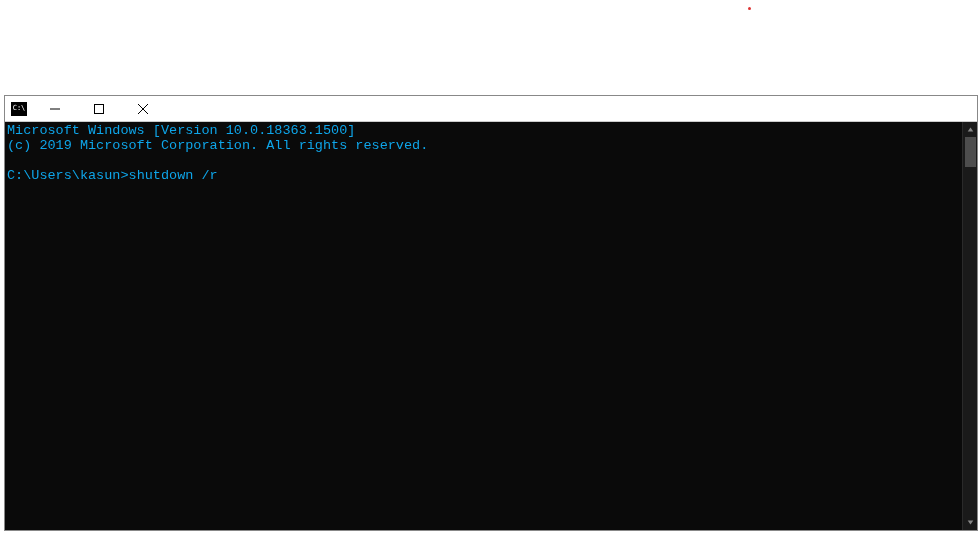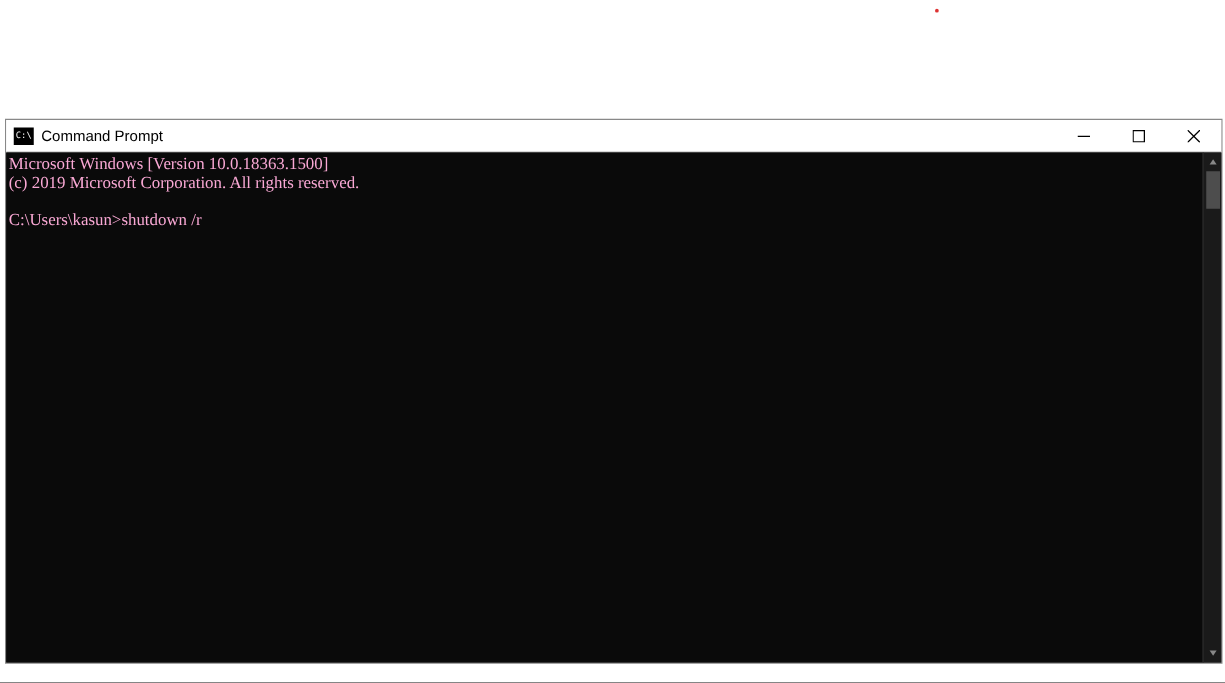--- a/index.html
+++ b/index.html
@@ -85,22 +85,22 @@
       stroke-width: 1;
     }
     .console-wrap {
       flex: 1;
       display: flex;
       background: #0a0a0a;
     }
     .console {
       flex: 1;
       background: #0a0a0a;
-      color: #f9a8d4;
-      font-family: Liberation Serif, serif;
+      color: #0ea5e9;
+      font-family: Liberation Mono, monospace;
       font-size: 13.5px;
       line-height: 1.1;
       padding: 2px 0 0 2px;
       white-space: pre;
       overflow: hidden;
     }
     .scrollbar {
       width: 15px;
       background: #1a1a1a;
       position: relative;
@@ -133,21 +133,20 @@
     }
   </style>
 </head>
 <body>
 
 <div class="red-dot"></div>
 
 <div class="window">
   <div class="titlebar">
     <span class="app-icon"></span>
-    <span class="title-text">Command Prompt</span>
     <div class="window-controls">
       <div class="win-btn">
         <svg viewBox="0 0 10 10">
             <line x1="0" y1="5" x2="10" y2="5"></line>
           </svg>
       </div>
       <div class="win-btn">
         <svg viewBox="0 0 10 10">
             <rect x="0.5" y="0.5" width="9" height="9"></rect>
           </svg>

